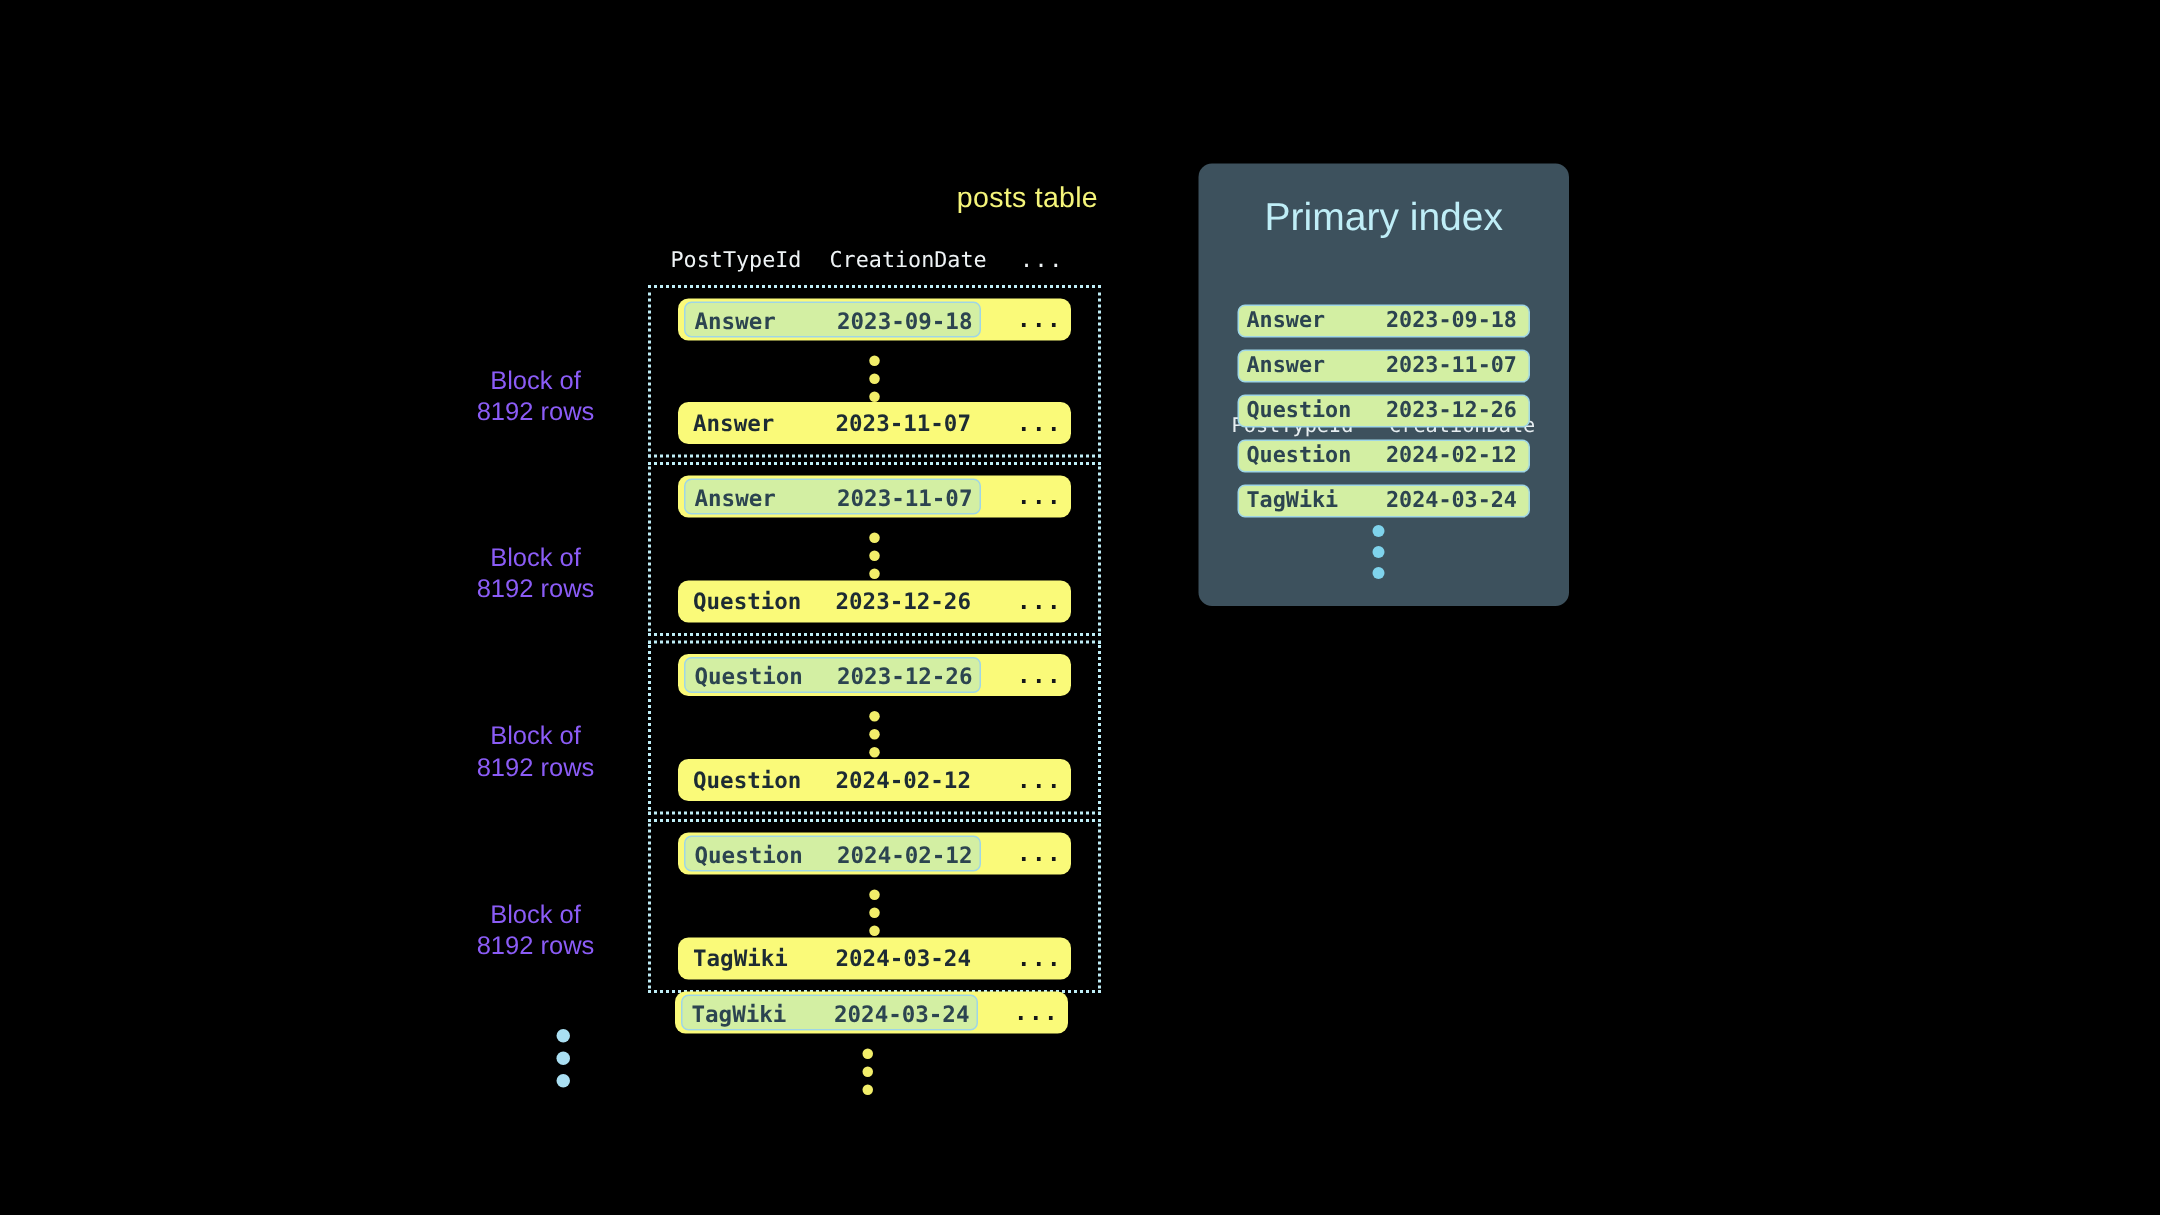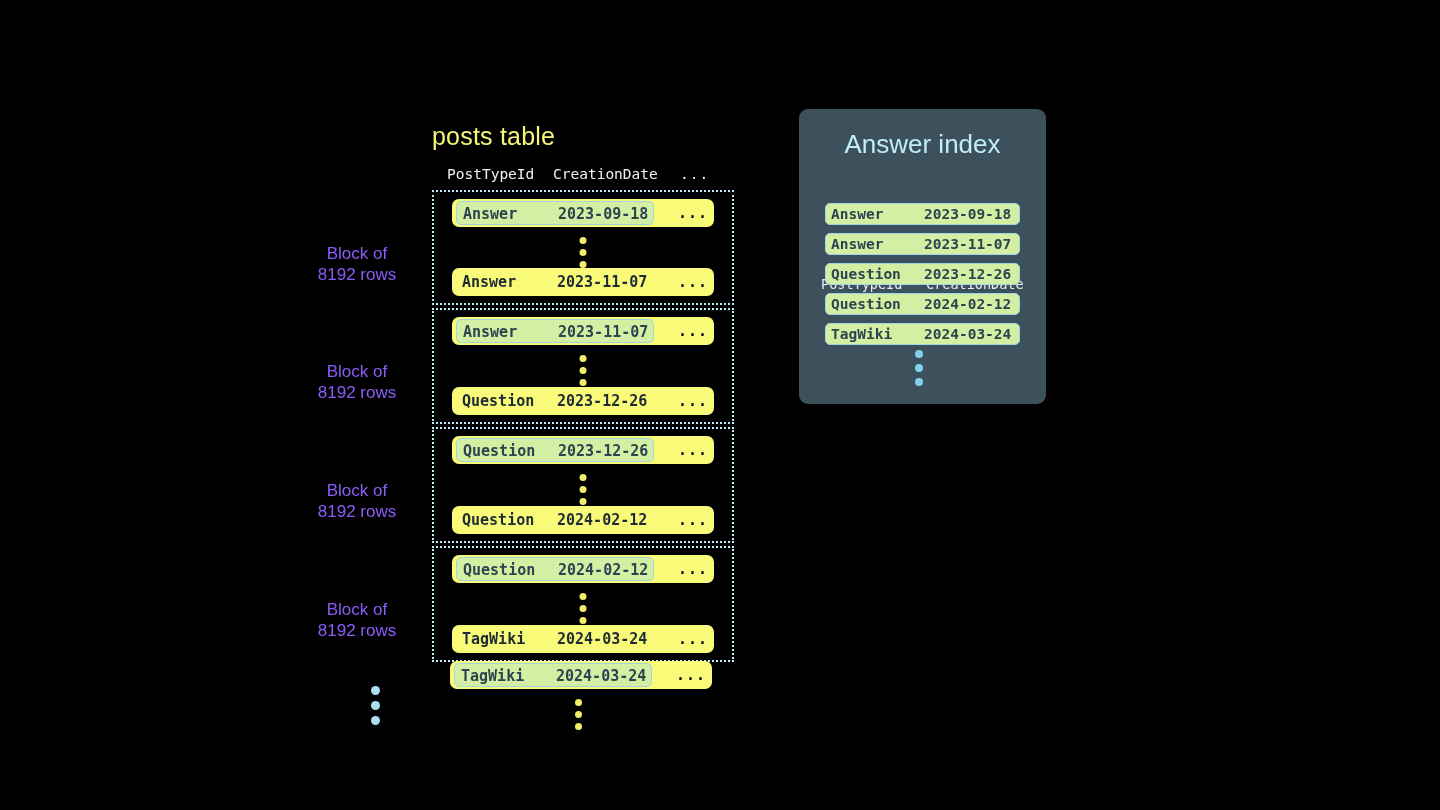--- a/index.html
+++ b/index.html
@@ -7,22 +7,22 @@
     width:1440px;height:810px;
     font-family:"Liberation Sans", sans-serif;
     overflow:hidden;
     position:relative;
   }
   .stage{position:absolute;left:0;top:0;width:1440px;height:810px;}
 
   
   .posts-title{
     position:absolute;left:432px;top:122px;width:300px;
-    text-align:left;
-    font-size:25px;color:#f5f57a;letter-spacing:.2px;
+    text-align:right;
+    font-size:19px;color:#f5f57a;letter-spacing:.2px;
   }
   .posts-header{
     position:absolute;left:447px;top:166px;width:272px;height:20px;
     font-family:"DejaVu Sans Mono", monospace;
     font-size:14.5px;color:#eef3f5;
   }
   .posts-header .h-type{position:absolute;left:0;top:0;}
   .posts-header .h-date{position:absolute;left:106px;top:0;}
   .posts-header .h-dots{position:absolute;left:233px;top:0;letter-spacing:1px;}
 
@@ -281,21 +281,21 @@
       <span></span>
       <span></span>
     </div>
   <div class="left-dots">
       <span></span>
       <span></span>
       <span></span>
     </div>
 
   <div class="pindex">
-    <div class="pindex-title">Answer index</div>
+    <div class="pindex-title">Primary index</div>
     <div class="pindex-header">
       <span class="h-type">PostTypeId</span>
       <span class="h-date">CreationDate</span>
     </div>
   </div>
 
   <div class="pi-rows">
     <div class="pi-row">
       <span class="pi-type">Answer</span>
       <span class="pi-date">2023-09-18</span>

